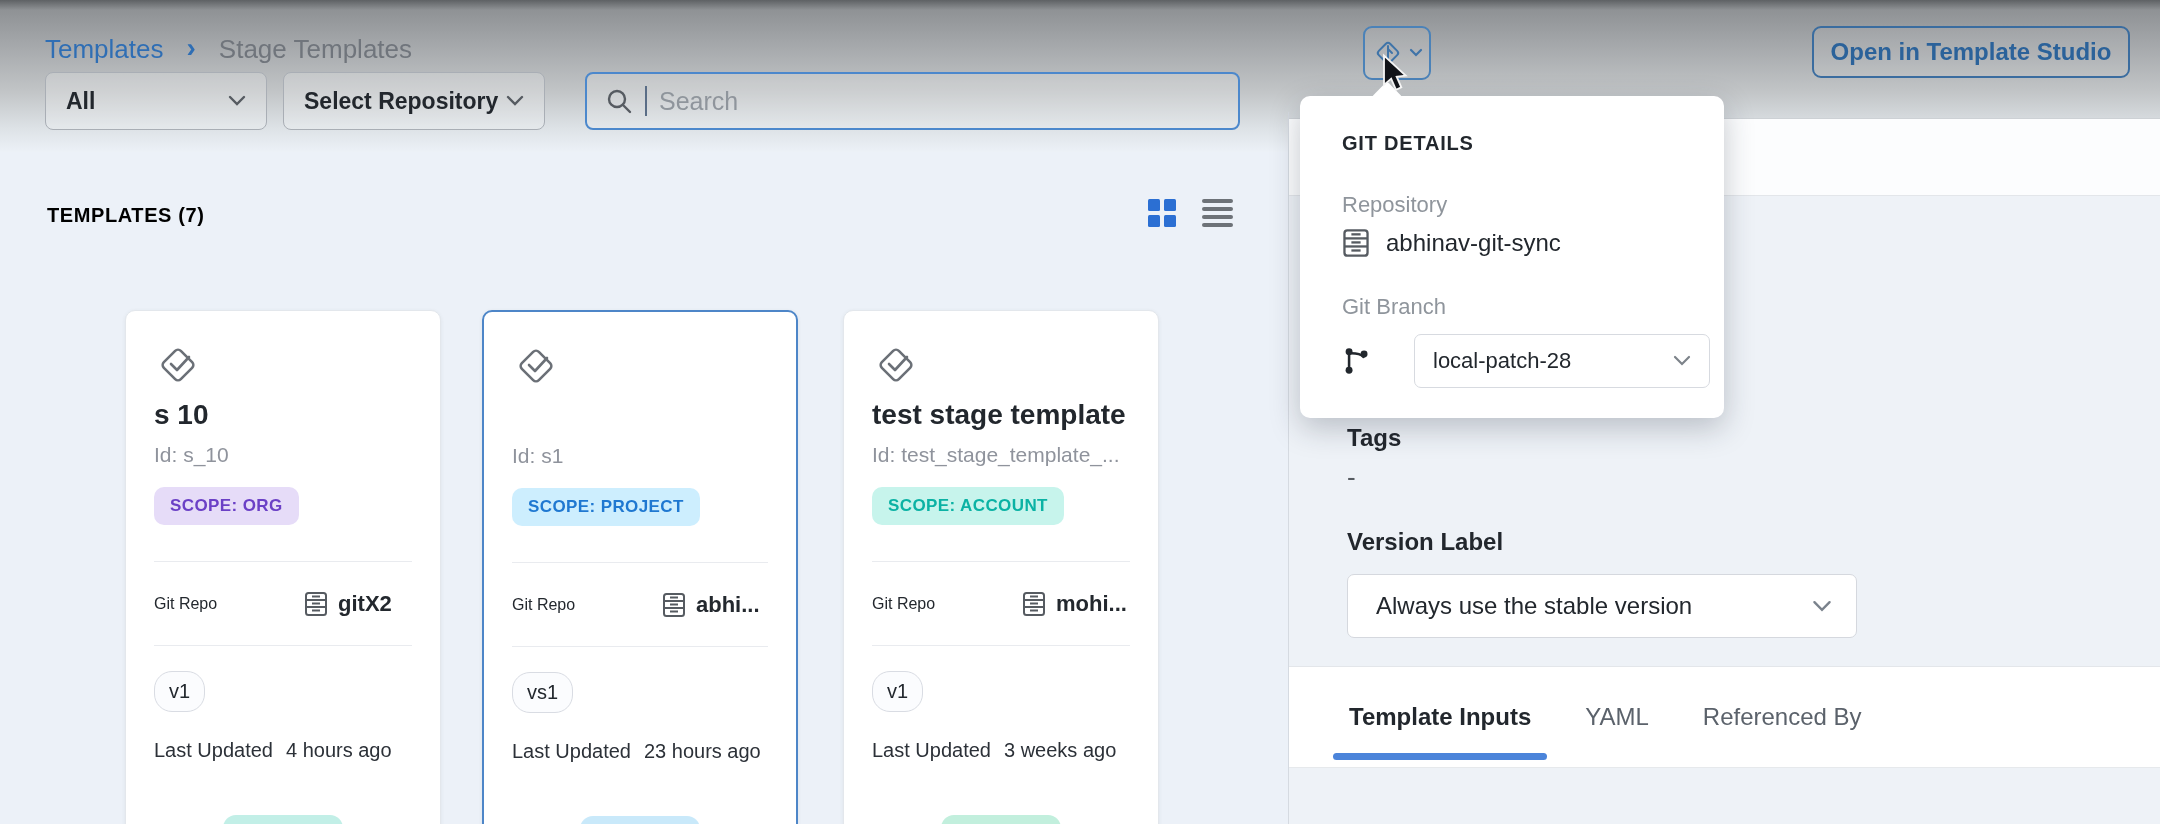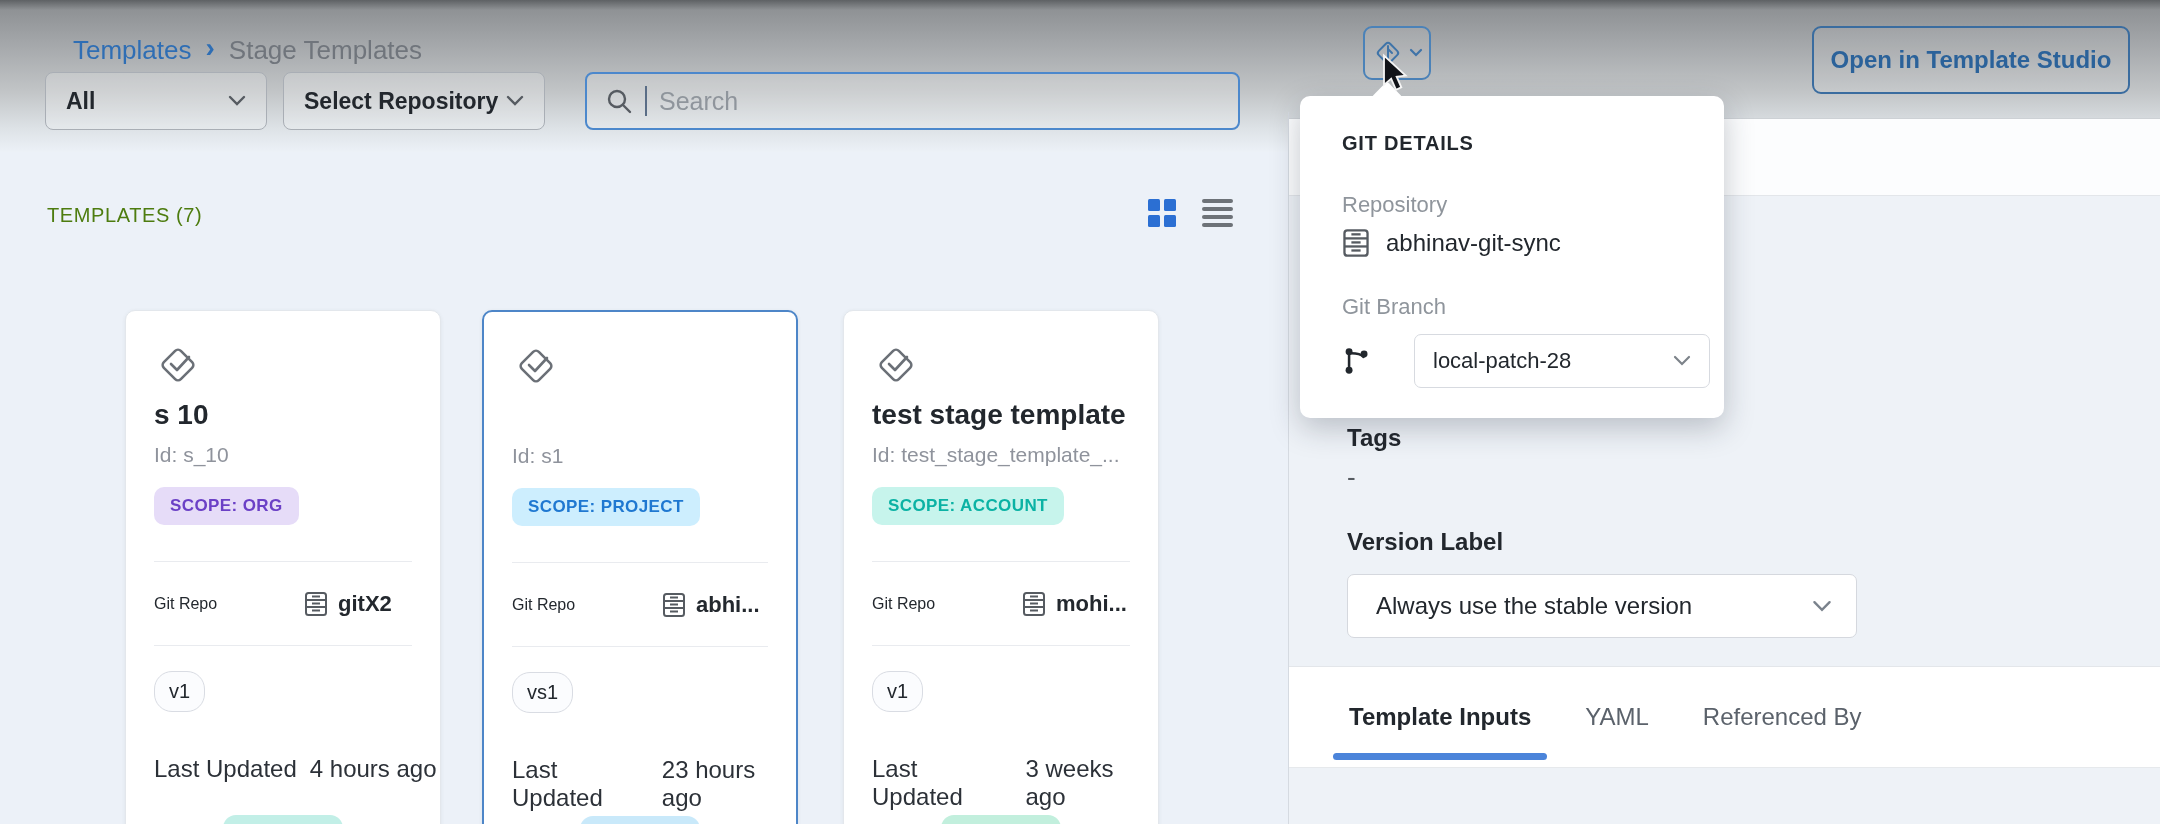--- a/index.html
+++ b/index.html
@@ -14,42 +14,42 @@
     background:linear-gradient(180deg,#5e6164 0px,#8f9295 10px,#a3a6a9 42px,#c2c5c7 92px,#dde2e6 128px,#ecf1f7 152px);
   }
   .panel-left { position:absolute; left:0; top:0; width:1288px; height:824px; background:#ecf1f8; }
   .panel-right { position:absolute; left:1288px; top:0; width:872px; height:824px; background:#eef2f7; }
   .v-divider { position:absolute; left:1288px; top:112px; width:1px; height:712px; background:#d5dae1; z-index:2; }
   .white-band {
     position:absolute; left:1289px; top:118px; width:871px; height:78px; z-index:2;
     background:#fcfdfe; border-top:1px solid #cdd1d5; border-bottom:1px solid #e3e6ea;
   }
   
-  .breadcrumb { position:absolute; left:45px; top:34px; z-index:3; font-size:26px; display:flex; align-items:center; gap:14px;margin-left:28px; }
+  .breadcrumb { position:absolute; left:45px; top:34px; z-index:3; font-size:26px; display:flex; align-items:flex-start; gap:23px; }
   .crumb-link { color:#2f6eb4; cursor:pointer; }
   .crumb-sep  { color:#2f6eb4; font-size:28px; font-weight:bold; transform:translateY(-2px); }
   .crumb-current { color:#70757c; }
   
   .select-box {
     position:absolute; top:72px; height:58px; z-index:3; border:1px solid #a9aeb5; border-radius:8px;
     background:rgba(255,255,255,0.22); display:flex; align-items:center; justify-content:space-between;
     padding:0 20px; cursor:pointer;
   }
   .sel-all { left:45px; width:222px; }
   .sel-repo { left:283px; width:262px; }
   .select-box .lbl { font-size:23px; font-weight:bold; color:#22272d; }
   .searchbox {
     position:absolute; left:585px; top:72px; width:655px; height:58px; z-index:3;
     border:2px solid #4c88cc; border-radius:8px; background:rgba(255,255,255,0.18);
     display:flex; align-items:center; padding:0 18px; gap:12px;
   }
   .searchbox .ph { font-size:25px; color:#8f959c; }
   .caret-bar { width:2px; height:30px; background:#5a6d86; }
   
-  .tpl-count { position:absolute; left:47px; top:204px; font-size:20px; font-weight:normal; letter-spacing:0.6px; color:#4d7c0f; z-index:3; }
+  .tpl-count { position:absolute; left:47px; top:204px; font-size:20px; font-weight:bold; letter-spacing:0.6px; color:#000000; z-index:3; }
   .view-grid { position:absolute; left:1148px; top:199px; width:28px; height:28px; z-index:3; cursor:pointer; }
   .view-list { position:absolute; left:1202px; top:199px; width:31px; height:28px; z-index:3; cursor:pointer; display:flex; flex-direction:column; justify-content:space-between; }
   .view-list i { display:block; height:4px; border-radius:2px; background:#6d7278; }
   
   .card {
     position:absolute; top:310px; width:316px; height:530px; background:#ffffff; border-radius:10px;
     border:1px solid #e3e7ec; box-shadow:0 1px 4px rgba(40,50,60,0.07); z-index:3; cursor:pointer;
   }
   .card.c1 { left:125px; }
   .card.c2 { left:482px; border:2px solid #4d86c8; }
@@ -58,30 +58,30 @@
   .card-title { position:absolute; left:28px; top:88px; width:262px; font-size:28px; font-weight:bold; color:#22272d; white-space:nowrap; overflow:hidden; }
   .card-id { position:absolute; left:28px; top:132px; width:262px; font-size:21px; color:#8f939c; white-space:nowrap; overflow:hidden; }
   .scope-badge { position:absolute; left:28px; top:176px; display:inline-block; font-size:17px; font-weight:bold; letter-spacing:0.4px; padding:9px 16px; border-radius:10px; }
   .card-div { position:absolute; left:28px; right:28px; height:1px; background:#e9ebef; }
   .d1 { top:250px; } .d2 { top:334px; }
   .repo-row { position:absolute; left:28px; right:24px; top:276px; height:34px; display:flex; align-items:center; }
   .repo-row .rl { flex:0 0 150px; font-size:16px; color:#23282e; }
   .repo-val { display:flex; align-items:center; gap:10px; min-width:0; }
   .repo-val span { font-size:22px; font-weight:bold; color:#23282e; max-width:118px; white-space:nowrap; overflow:hidden; }
   .version-chip { position:absolute; left:28px; top:360px; display:inline-block; font-size:20px; color:#23282e; padding:8px 14px; border:1.5px solid #d9dce3; border-radius:18px; background:#fbfcfe; }
-  .updated { position:absolute; left:28px; top:444px; display:flex; gap:13px; font-size:24px; color:#2c3138; }
+  .updated { position:absolute; left:28px; top:428px; display:flex; gap:13px; font-size:20px; color:#2c3138; }
   .sliver { position:absolute; left:50%; top:504px; transform:translateX(-50%); width:120px; height:26px; border-radius:13px; }
   
   .git-btn {
     position:absolute; left:1363px; top:26px; width:68px; height:54px; z-index:4; cursor:pointer;
     border:2px solid #4b82b8; border-radius:9px; background:rgba(255,255,255,0.10);
     display:flex; align-items:center; justify-content:center; gap:4px;
   }
   .open-btn {
-    position:absolute; left:1812px; top:26px; width:318px; height:68px; z-index:4; cursor:pointer;
+    position:absolute; left:1812px; top:26px; width:318px; height:52px; z-index:4; cursor:pointer;
     border:2px solid #3a6c9f; border-radius:9px; background:rgba(255,255,255,0.07);
     display:flex; align-items:center; justify-content:center;
     font-size:24px; font-weight:bold; color:#2b629a;
   }
   
   .popup {
     position:absolute; left:1300px; top:96px; width:424px; height:322px; z-index:40;
     background:#ffffff; border-radius:10px; box-shadow:0 10px 30px rgba(30,40,55,0.25);
   }
   .popup::before {

